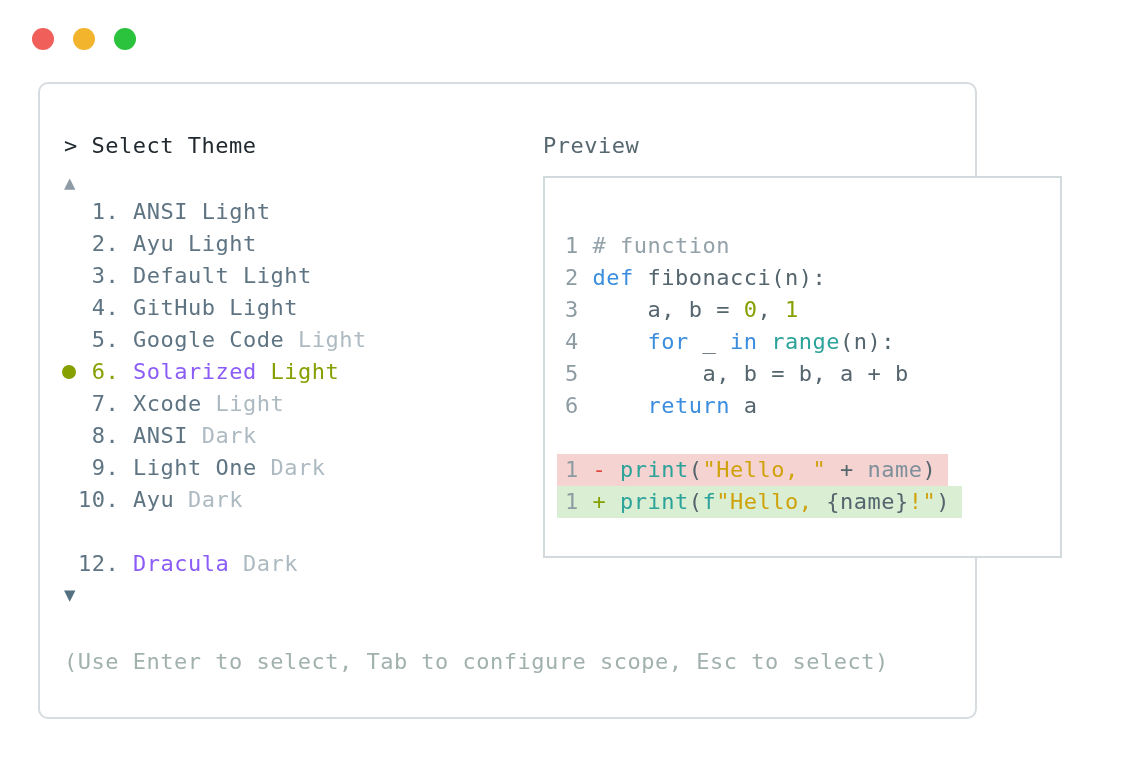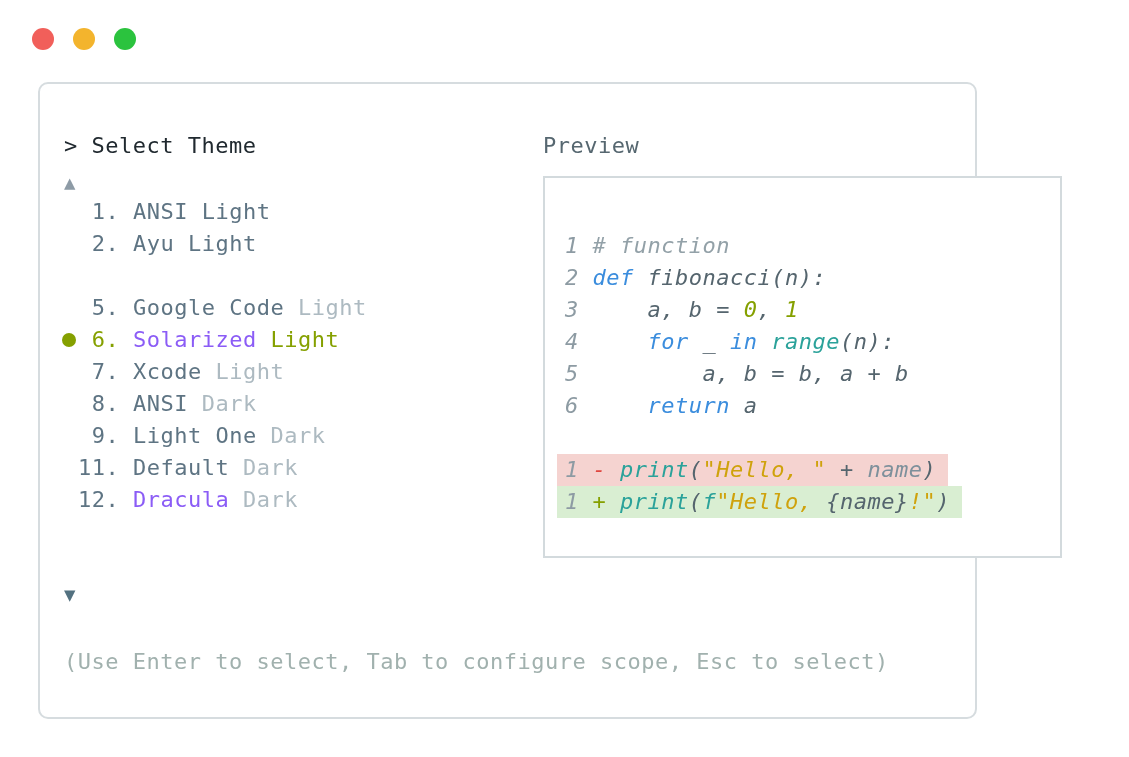--- a/index.html
+++ b/index.html
@@ -22,48 +22,50 @@
   .theme-list{position:absolute;left:24px;top:112px;}
   .list-row{height:32px;display:flex;white-space:pre;cursor:default;}
   .marker{position:relative;width:14px;display:inline-block;}
   .bullet{position:absolute;left:-2px;top:9px;width:14px;height:14px;border-radius:50%;}
   .help{position:absolute;left:24px;top:562px;white-space:pre;}
   .preview-label{position:absolute;left:503px;top:46px;white-space:pre;text-align:right;}
   .preview-box{
     position:absolute;left:503px;top:92px;width:519px;height:382px;
     border:2px solid #d3dadd;background:#ffffff;box-sizing:border-box;
   }
-  .code{position:absolute;left:20px;top:52px;white-space:pre;font-style:italic;}
+  .code{position:absolute;left:20px;top:52px;white-space:pre;}
   .code-line{height:32px;}
   .diff-bg{display:inline-block;line-height:32px;height:32px;margin-left:-8px;padding:0 12px 0 8px;}
 </style>
 </head>
 <body>
 
 <div class="traffic-lights">
     <span class="tl-dot" style="background: rgb(241, 95, 90);"></span>
     <span class="tl-dot" style="background: rgb(243, 180, 45);"></span>
     <span class="tl-dot" style="background: rgb(43, 195, 62);"></span>
   </div>
 
 <div class="window">
   <div class="prompt" style="color: rgb(32, 41, 47);">&gt; Select Theme</div>
   <div class="preview-label" style="color: rgb(86, 103, 112);">Preview</div>
 
   <div class="scroll-arrow scroll-up" style="color: rgb(141, 155, 166);">▲</div>
   <div class="theme-list">
       <div class="list-row"><span class="marker"></span><span><span style="color: rgb(94, 116, 131);"> 1. </span><span style="color: rgb(94, 116, 131);">ANSI</span><span style="color: rgb(94, 116, 131);"> Light</span></span></div>
       <div class="list-row"><span class="marker"></span><span><span style="color: rgb(94, 116, 131);"> 2. </span><span style="color: rgb(94, 116, 131);">Ayu</span><span style="color: rgb(94, 116, 131);"> Light</span></span></div>
-      <div class="list-row"><span class="marker"></span></div>
+      <div class="list-row"><span class="marker"></span><span><span style="color: rgb(94, 116, 131);"> 3. </span><span style="color: rgb(94, 116, 131);">Default</span><span style="color: rgb(94, 116, 131);"> Light</span></span></div>
+      <div class="list-row"><span class="marker"></span><span><span style="color: rgb(94, 116, 131);"> 4. </span><span style="color: rgb(94, 116, 131);">GitHub</span><span style="color: rgb(94, 116, 131);"> Light</span></span></div>
       <div class="list-row"><span class="marker"></span><span><span style="color: rgb(94, 116, 131);"> 5. </span><span style="color: rgb(94, 116, 131);">Google Code</span><span style="color: rgb(173, 186, 193);"> Light</span></span></div>
       <div class="list-row"><span class="marker"><span class="bullet" style="background: rgb(133, 160, 0);"></span></span><span><span style="color: rgb(133, 160, 0);"> 6. </span><span style="color: #8b5cf6;">Solarized</span><span style="color: rgb(133, 160, 0);"> Light</span></span></div>
       <div class="list-row"><span class="marker"></span><span><span style="color: rgb(94, 116, 131);"> 7. </span><span style="color: rgb(94, 116, 131);">Xcode</span><span style="color: rgb(173, 186, 193);"> Light</span></span></div>
       <div class="list-row"><span class="marker"></span><span><span style="color: rgb(94, 116, 131);"> 8. </span><span style="color: rgb(94, 116, 131);">ANSI</span><span style="color: rgb(173, 186, 193);"> Dark</span></span></div>
       <div class="list-row"><span class="marker"></span><span><span style="color: rgb(94, 116, 131);"> 9. </span><span style="color: rgb(94, 116, 131);">Light One</span><span style="color: rgb(173, 186, 193);"> Dark</span></span></div>
-      <div class="list-row"><span class="marker"></span><span><span style="color: rgb(94, 116, 131);">11. </span><span style="color: rgb(94, 116, 131);">Default</span><span style="color: rgb(173, 186, 193);"> Dark</span></span></div>
+      <div class="list-row"><span class="marker"></span><span><span style="color: rgb(94, 116, 131);">10. </span><span style="color: rgb(94, 116, 131);">Ayu</span><span style="color: rgb(173, 186, 193);"> Dark</span></span></div>
+      <div class="list-row"><span class="marker"></span></div>
       <div class="list-row"><span class="marker"></span><span><span style="color: rgb(94, 116, 131);">12. </span><span style="color: #8b5cf6;">Dracula</span><span style="color: rgb(173, 186, 193);"> Dark</span></span></div>
     </div>
   <div class="scroll-arrow scroll-down" style="color: rgb(83, 113, 128);">▼</div>
 
   <div class="preview-box">
     <div class="code"><div class="code-line"><span style="color: rgb(141, 155, 163);">1 </span><span style="color: rgb(147, 161, 168);"># function</span></div><div class="code-line"><span style="color: rgb(141, 155, 163);">2 </span><span style="color: rgb(59, 141, 221);">def</span><span style="color: rgb(85, 101, 110);"> fibonacci(n):</span></div><div class="code-line"><span style="color: rgb(141, 155, 163);">3 </span><span style="color: rgb(85, 101, 110);">    a, b = </span><span style="color: rgb(133, 160, 0);">0</span><span style="color: rgb(85, 101, 110);">, </span><span style="color: rgb(133, 160, 0);">1</span></div><div class="code-line"><span style="color: rgb(141, 155, 163);">4 </span><span style="color: rgb(85, 101, 110);">    </span><span style="color: rgb(59, 141, 221);">for</span><span style="color: rgb(85, 101, 110);"> _ </span><span style="color: rgb(59, 141, 221);">in</span><span style="color: rgb(85, 101, 110);"> </span><span style="color: rgb(43, 162, 154);">range</span><span style="color: rgb(85, 101, 110);">(n):</span></div><div class="code-line"><span style="color: rgb(141, 155, 163);">5 </span><span style="color: rgb(85, 101, 110);">        a, b = b, a + b</span></div><div class="code-line"><span style="color: rgb(141, 155, 163);">6 </span><span style="color: rgb(85, 101, 110);">    </span><span style="color: rgb(59, 141, 221);">return</span><span style="color: rgb(85, 101, 110);"> a</span></div><div class="code-line"></div><div class="code-line"><span class="diff-bg" style="background: rgb(245, 211, 208);"><span style="color: rgb(141, 155, 163);">1 </span><span style="color: rgb(224, 70, 63);">- </span><span style="color: rgb(43, 162, 154);">print</span><span style="color: rgb(85, 101, 110);">(</span><span style="color: rgb(207, 162, 12);">"Hello, "</span><span style="color: rgb(85, 101, 110);"> + </span><span style="color: rgb(126, 144, 155);">name</span><span style="color: rgb(85, 101, 110);">)</span></span></div><div class="code-line"><span class="diff-bg" style="background: rgb(217, 238, 210);"><span style="color: rgb(141, 155, 163);">1 </span><span style="color: rgb(133, 160, 0);">+ </span><span style="color: rgb(43, 162, 154);">print</span><span style="color: rgb(85, 101, 110);">(</span><span style="color: rgb(43, 162, 154);">f</span><span style="color: rgb(207, 162, 12);">"Hello, </span><span style="color: rgb(85, 101, 110);">{name}</span><span style="color: rgb(207, 162, 12);">!"</span><span style="color: rgb(85, 101, 110);">)</span></span></div></div>
   </div>
 
   <div class="help" style="color: rgb(161, 177, 174);">(Use Enter to select, Tab to configure scope, Esc to select)</div>
 </div>

